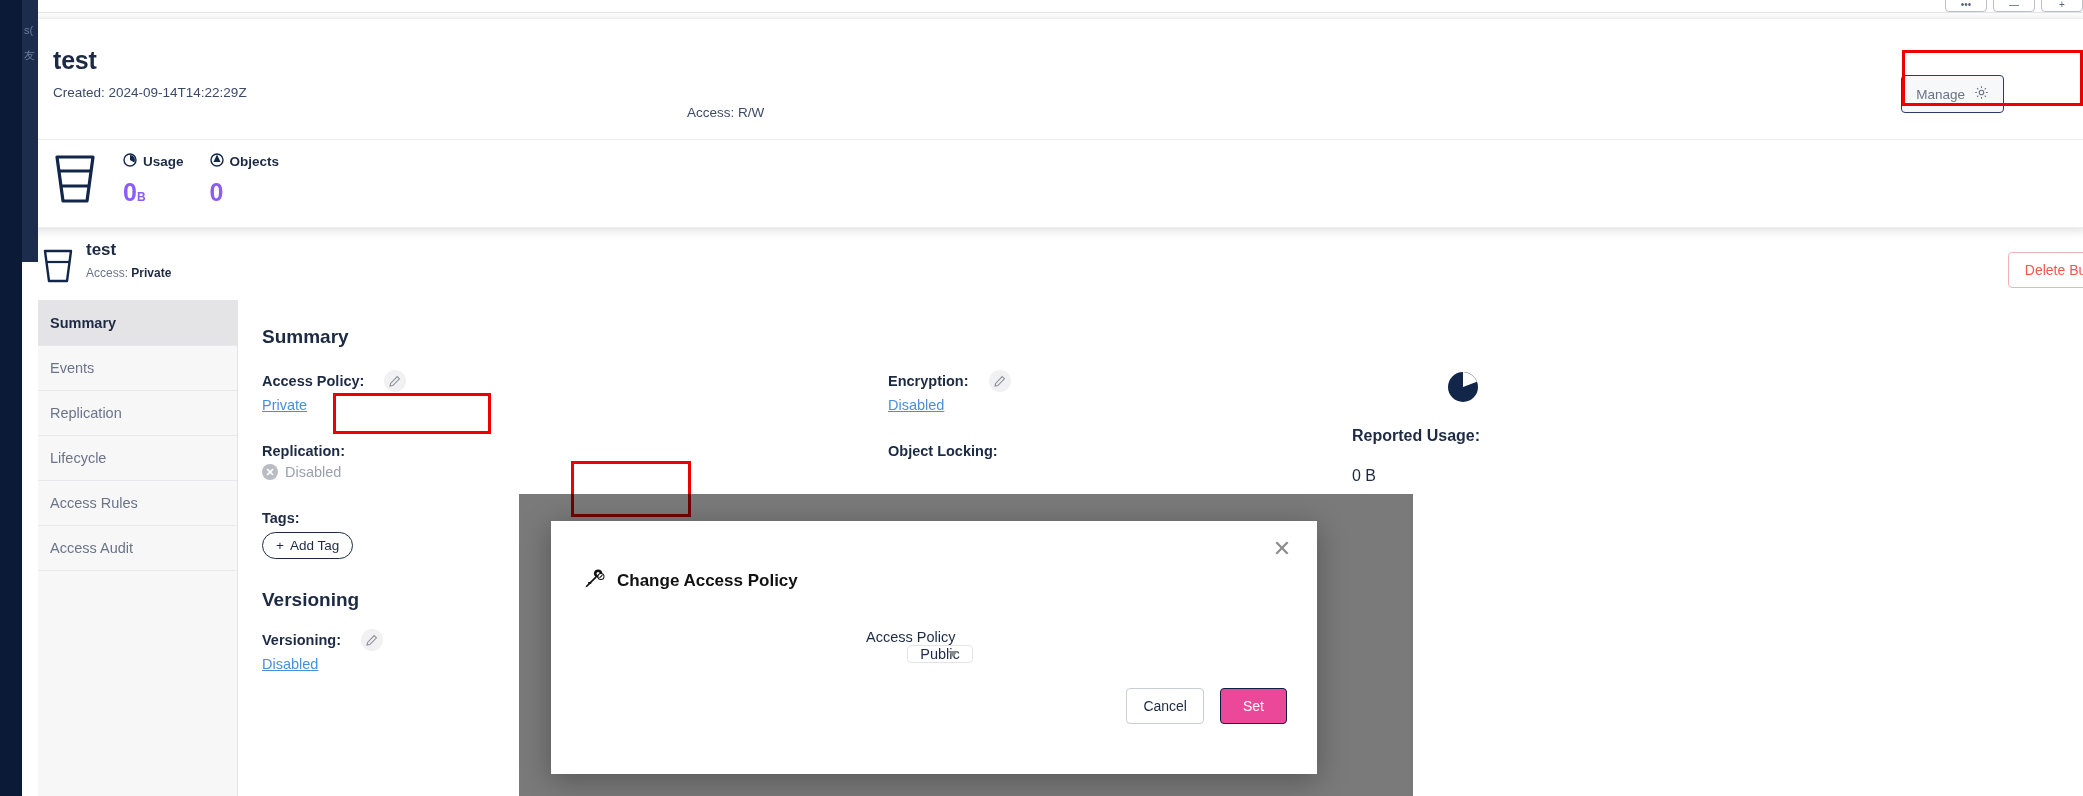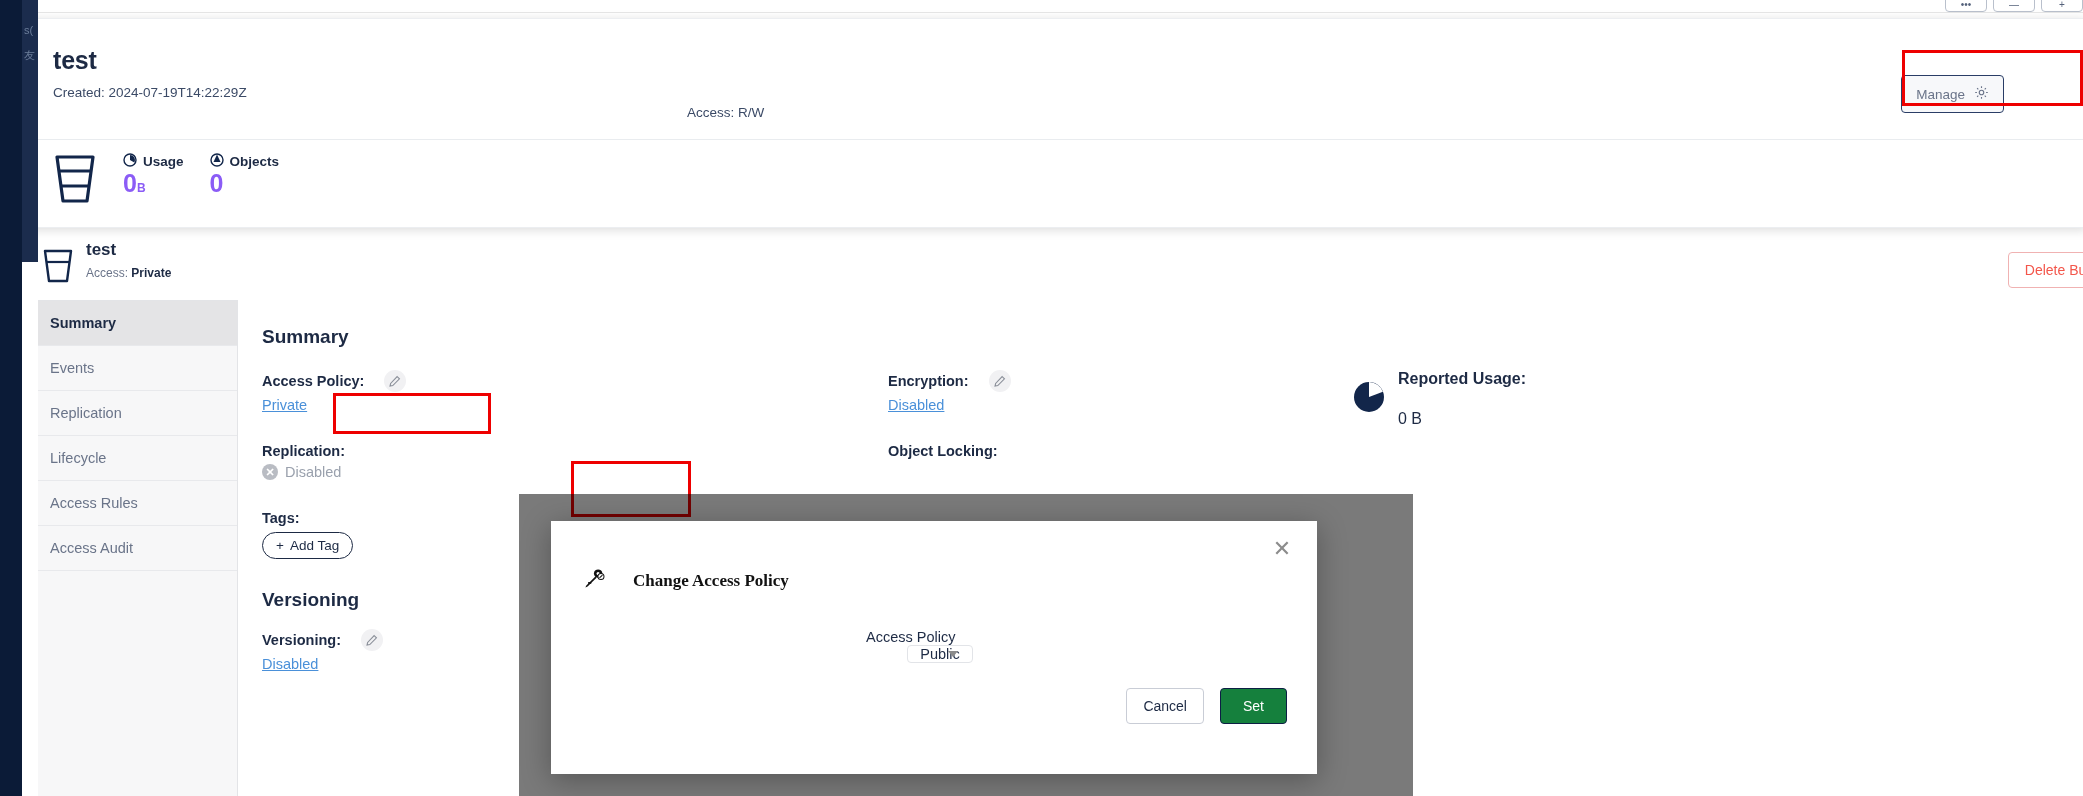--- a/index.html
+++ b/index.html
@@ -54,21 +54,21 @@
     font-size: 13.5px; color: #3b4a66;
   }
   .bc-access {
     position: absolute; left: 664px; top: 66px;
     font-size: 13.5px; color: #3b4a66; margin-top: 20px;
   }
   .bc-divider {
     position: absolute; left: 0; right: 0; top: 120px; height: 1px; background: #e9ecef;
   }
   .bc-stats { position: absolute; left: 30px; top: 134px; display: flex; align-items: flex-start; gap: 26px; }
-  .bc-stat-col { display: flex; flex-direction: column; gap: 1px; }
+  .bc-stat-col { display: flex; flex-direction: column; gap: 10px; }
   .bc-stat-head { display: flex; align-items: center; gap: 6px; font-size: 13.5px; font-weight: 700; color: #1d2a44; }
   .bc-stat-val { font-size: 25px; font-weight: 700; color: #8b5cf6; line-height: 1; }
   .bc-stat-val sub { font-size: 12px; font-weight: 700; vertical-align: baseline; }
 
   .bucket-glyph { display: inline-block; }
 
   
   .annot { position: absolute; border: 3px solid #ee0000; z-index: 60; pointer-events: none; }
 
   
@@ -127,42 +127,42 @@
     color: #fff; font-size: 11px; font-weight: 700; line-height: 16px;
     text-align: center; display: inline-block;
   }
   .add-tag {
     display: inline-flex; align-items: center; gap: 6px;
     padding: 5px 13px; border: 1px solid #1d2a44; border-radius: 14px;
     font-size: 13.5px; color: #1d2a44; background: #fff; margin-top: 6px;
   }
   .sec-title-2 { font-size: 19px; font-weight: 700; color: #1d2a44; margin: 8px 0 18px 0; }
 
-  .usage-row { display: flex; align-items: center; gap: 12px; }
+  .usage-row { display: flex; align-items: flex-end; gap: 19px; flex-direction: column; }
   .usage-text-h { font-size: 16px; font-weight: 700; color: #1d2a44; }
   .usage-text-v { font-size: 16px; color: #1d2a44; margin-top: 22px; }
 
   
   .overlay {
     position: absolute; left: 519px; top: 494px; width: 894px; height: 302px;
     background: rgba(0,0,0,.52); z-index: 70;
   }
   .modal {
     position: absolute; left: 551px; top: 521px; width: 766px; height: 253px;
     background: #fff; box-shadow: 0 6px 28px rgba(0,0,0,.30); z-index: 75;
   }
   .modal-close {
     position: absolute; right: 22px; top: 15px; width: 26px; height: 26px;
     display: flex; align-items: center; justify-content: center;
     color: #8c8c8c; font-size: 22px; cursor: pointer; font-weight: 300;
   }
   .modal-title {
     position: absolute; left: 32px; top: 46px;
-    display: flex; align-items: center; gap: 28px;
-    font-size: 17px; font-weight: 700; color: #111; font-family: Liberation Serif, serif;
+    display: flex; align-items: center; gap: 12px;
+    font-size: 17px; font-weight: 700; color: #111;
   }
   .modal-row {
     position: absolute; left: 32px; top: 108px; right: 20px;
     display: flex; align-items: center; flex-direction: column;
   }
   .modal-row-label { width: 148px; font-size: 14.5px; color: #1d2a44; }
   .select-box {
     flex: 1; height: 48px; border: 1px solid #e2e4e8; border-radius: 4px;
     background: #fff; display: flex; align-items: center;
     padding: 0 12px; position: relative;
@@ -174,21 +174,21 @@
     border-right: 5px solid transparent; border-top: 6px solid #8a8a8a;
   }
   .modal-actions {
     position: absolute; right: 30px; bottom: 50px; display: flex; gap: 16px;
   }
   .btn {
     min-width: 66px; height: 36px; border-radius: 4px; font-size: 14px;
     display: flex; align-items: center; justify-content: center; cursor: pointer;
   }
   .btn-cancel { background: #fff; border: 1px solid #c9cdd6; color: #1d2a44; padding: 0 16px; }
-  .btn-primary { background: #15803d; border: 1px solid #0d1f44; color: #fff; padding: 0 22px; }
+  .btn-primary { background: #ec4899; border: 1px solid #0d1f44; color: #fff; padding: 0 22px; }
 
   
   .watermark {
     position: absolute; right: 26px; bottom: 24px;
     font-size: 34px; color: #e3e3e3; letter-spacing: 2px; z-index: 5;
     font-family: "Liberation Sans", sans-serif; white-space: nowrap;
   }
 </style>
 </head>
 <body>
@@ -202,21 +202,21 @@
 
   <div class="topbar">
     <div class="tb-btn" style="left:1907px;">•••</div>
     <div class="tb-btn" style="left:1955px;">—</div>
     <div class="tb-btn" style="left:2003px;">+</div>
 
   </div>
 
   <div class="bucket-card">
     <div class="bc-title">test</div>
-    <div class="bc-created">Created: 2024-07-19T14:22:29Z</div>
+    <div class="bc-created">Created: 2024-09-14T14:22:29Z</div>
     <div class="bc-access">Access: R/W</div>
     <div class="bc-divider"></div>
 
     <div class="bc-stats">
       <span class="bucket-glyph">
         <svg width="44" height="52" viewBox="0 0 44 52" fill="none">
           <path d="M4 4 H40 L34 48 H10 Z" stroke="#12264a" stroke-width="3.2" fill="none" stroke-linejoin="round"></path>
           <line x1="6" y1="18" x2="38" y2="18" stroke="#12264a" stroke-width="3"></line>
           <line x1="8" y1="33" x2="36" y2="33" stroke="#12264a" stroke-width="3"></line>
         </svg>

